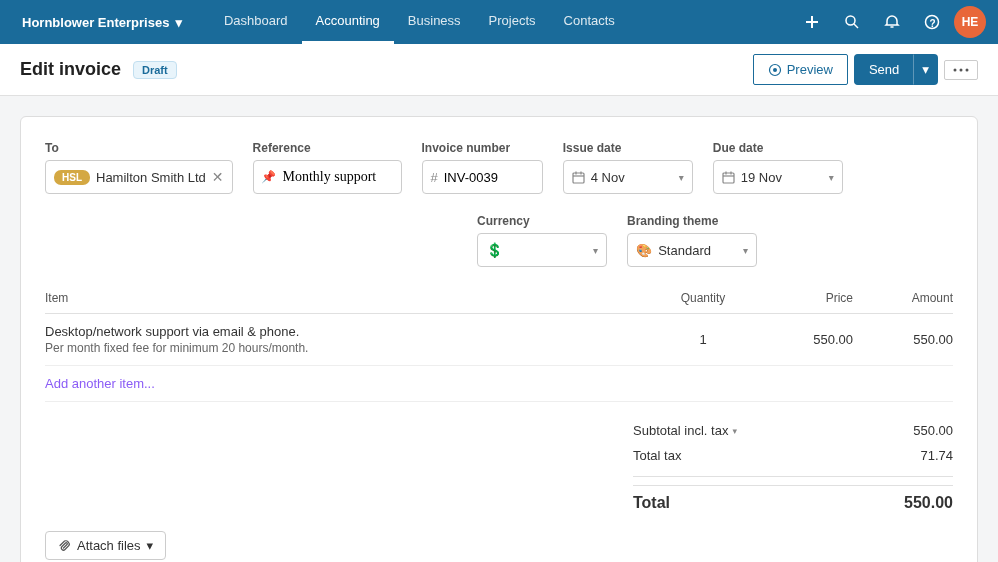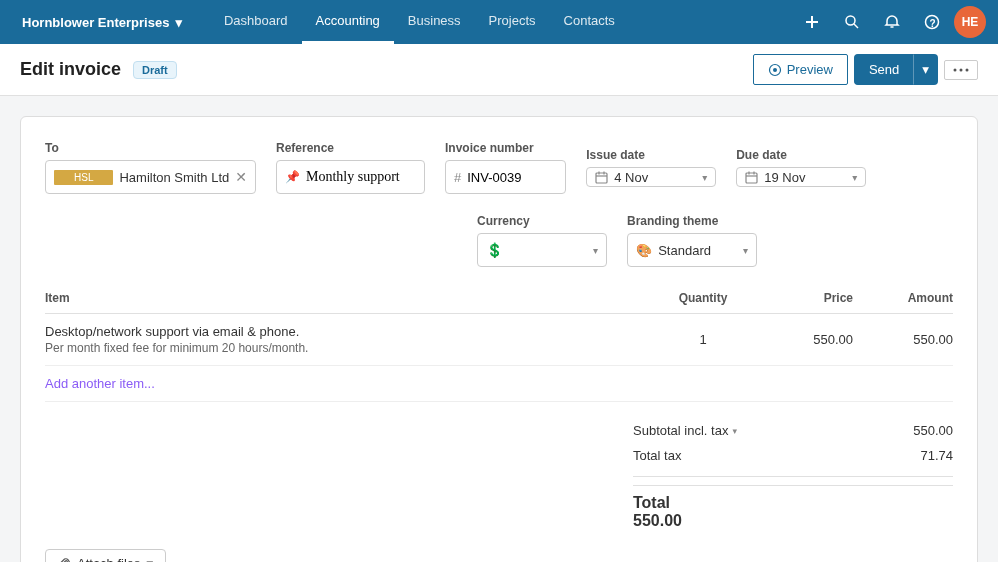--- a/index.html
+++ b/index.html
@@ -192,23 +192,23 @@
       border: 1px solid #ccc;
       border-radius: 4px;
       padding: 4px 8px;
       background: #fff;
       height: 34px;
     }
     .hsl-badge {
       background: #d4a843;
       color: #fff;
       font-size: 10px;
-      font-weight: 400;
-      border-radius: 1px;
-      padding: 2px 20px;
+      font-weight: 700;
+      border-radius: 7px;
+      padding: 2px 8px;
     }
     .contact-name { font-size: 13px; }
     .contact-remove {
       color: #888;
       cursor: pointer;
       font-size: 14px;
       line-height: 1;
     }
 
     
@@ -250,21 +250,21 @@
       background: transparent;
     }
 
     
     .date-wrap {
       display: flex;
       align-items: center;
       border: 1px solid #ccc;
       border-radius: 4px;
       padding: 0 8px;
-      height: 20px;
+      height: 34px;
       background: #fff;
       width: 130px;
       justify-content: space-between;
     }
     .date-left { display: flex; align-items: center; gap: 6px; }
     .cal-icon { color: #888; font-size: 13px; }
     .date-text { font-size: 13px; }
     .date-caret { color: #888; font-size: 10px; }
 
     
@@ -286,21 +286,21 @@
     
     .line-items {
       margin-top: 8px;
     }
     .table-header {
       display: grid;
       grid-template-columns: 1fr 100px 100px 100px;
       padding: 8px 0;
       border-bottom: 1px solid #e0e0e0;
       font-size: 12px;
-      font-weight: 700;
+      font-weight: 400;
       color: #555;
     }
     .col-qty { text-align: center; }
     .col-price { text-align: right; }
     .col-amount { text-align: right; }
 
     .table-row {
       display: grid;
       grid-template-columns: 1fr 100px 100px 100px;
       padding: 10px 0;
@@ -333,21 +333,20 @@
       justify-content: space-between;
       padding: 5px 0;
       font-size: 13px;
     }
     .totals-row.grand-total {
       font-size: 16px;
       font-weight: 700;
       border-top: 1px solid #e0e0e0;
       margin-top: 4px;
       padding-top: 8px;
-      flex-direction: column;
     }
     .subtotal-label {
       display: flex;
       align-items: center;
       gap: 4px;
     }
     .subtotal-caret { font-size: 9px; color: #888; }
 
     
     .bottom-section {

